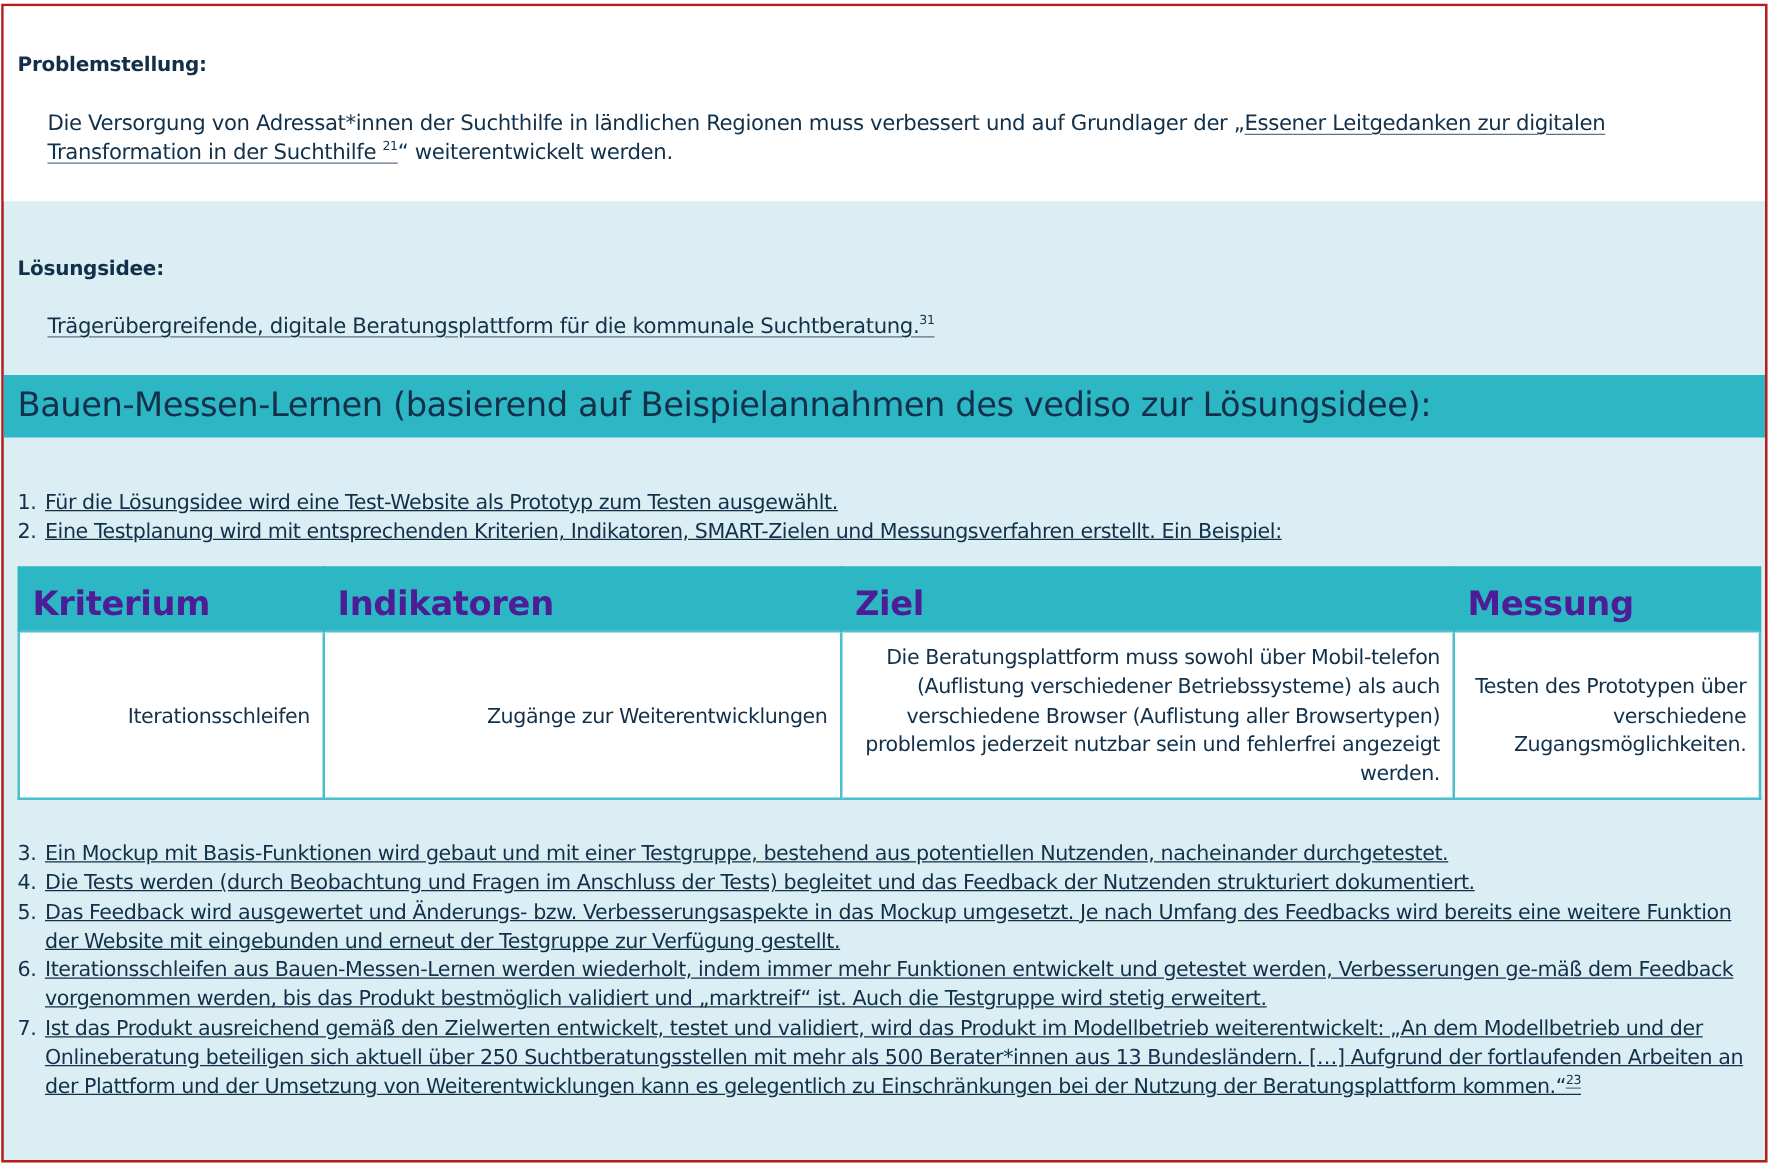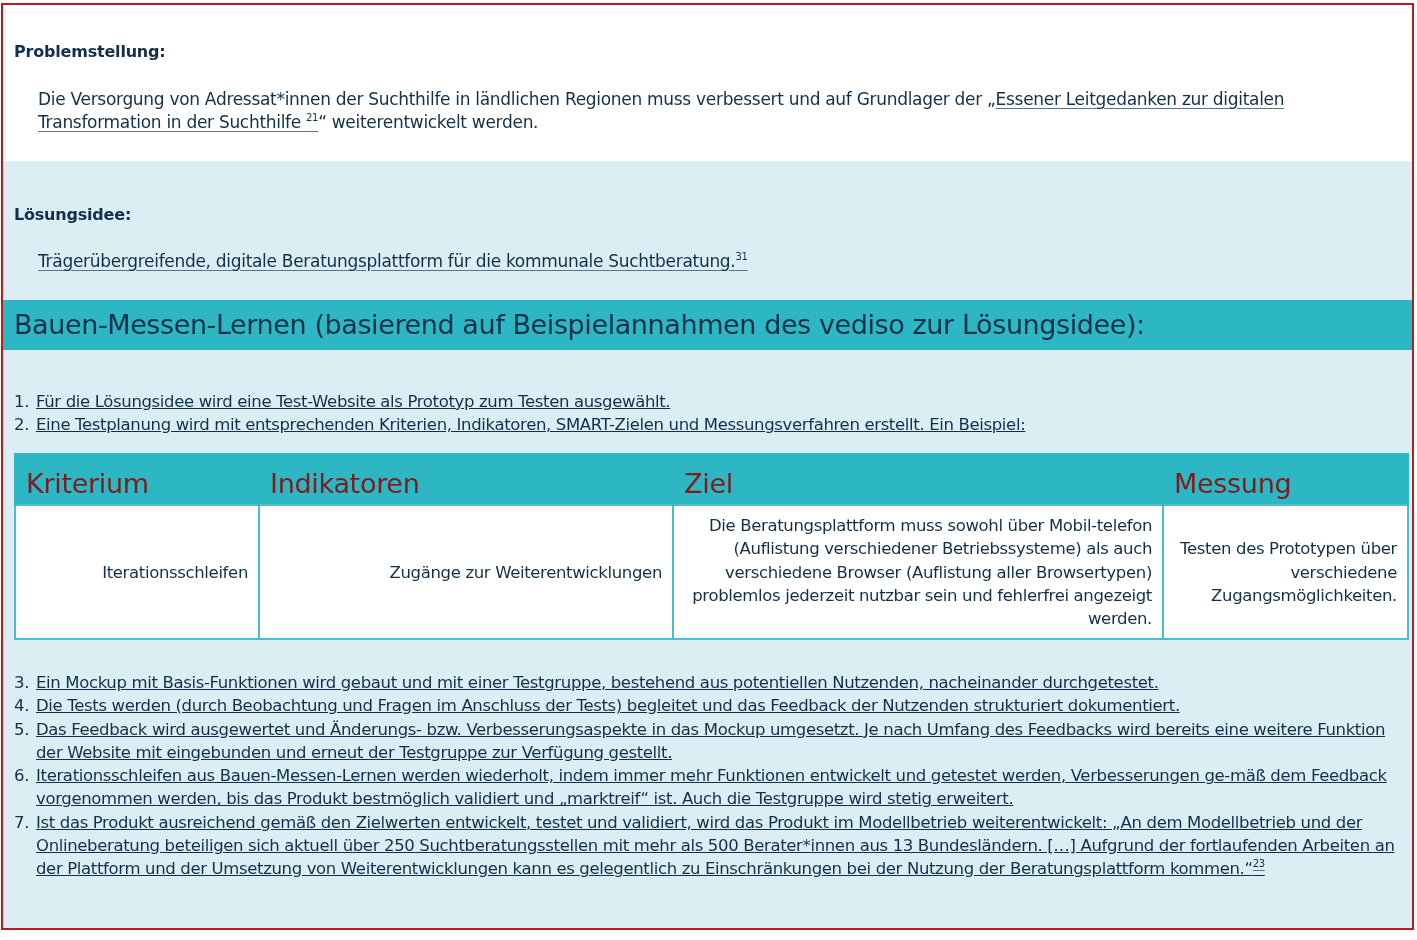--- a/index.html
+++ b/index.html
@@ -20,21 +20,21 @@
       position: absolute; left: 0; top: 295px; width: 100%; height: 50px; background: #2db7c5;
     }
     .banner h2 { position: absolute; left: 11px; top: 9px; font-size: 27px; font-weight: normal; letter-spacing: -0.4px; color: #12304a; white-space: nowrap; }
     .list { position: absolute; left: 11px; font-size: 16.5px; line-height: 23.3px; letter-spacing: -0.35px; }
     .list .item { display: flex; width: 1390px; }
     .list .num { width: 22px; flex: none; }
     .list .txt { flex: 1; text-decoration: underline; }
     .tbl {
       position: absolute; left: 11px; top: 448px; width: 1393px; border-collapse: collapse; table-layout: fixed;
     }
-    .tbl th { background: #2db7c5; height: 52px; text-align: left; padding: 10px 10px 0 10px; font-size: 27px; font-weight: normal; letter-spacing: -0.3px; color: #7f1d1d; vertical-align: middle; }
+    .tbl th { background: #2db7c5; height: 52px; text-align: left; padding: 10px 10px 0 10px; font-size: 27px; font-weight: bold; letter-spacing: -0.3px; color: #4c1d95; vertical-align: middle; }
     .tbl td { background: #ffffff; border: 2px solid #4cbfcc; padding: 8px 10px; font-size: 16.5px; line-height: 23.3px; letter-spacing: -0.35px; vertical-align: middle; height: 133px; text-align: right; }
     .tbl tr.head th { border-left: 2px solid #2db7c5; border-right: 2px solid #2db7c5; }
   </style>
 </head>
 <body>
 
 <div class="frame">
 
   <section class="problem">
     <div class="label-bold" style="top:37px;">Problemstellung:</div>

